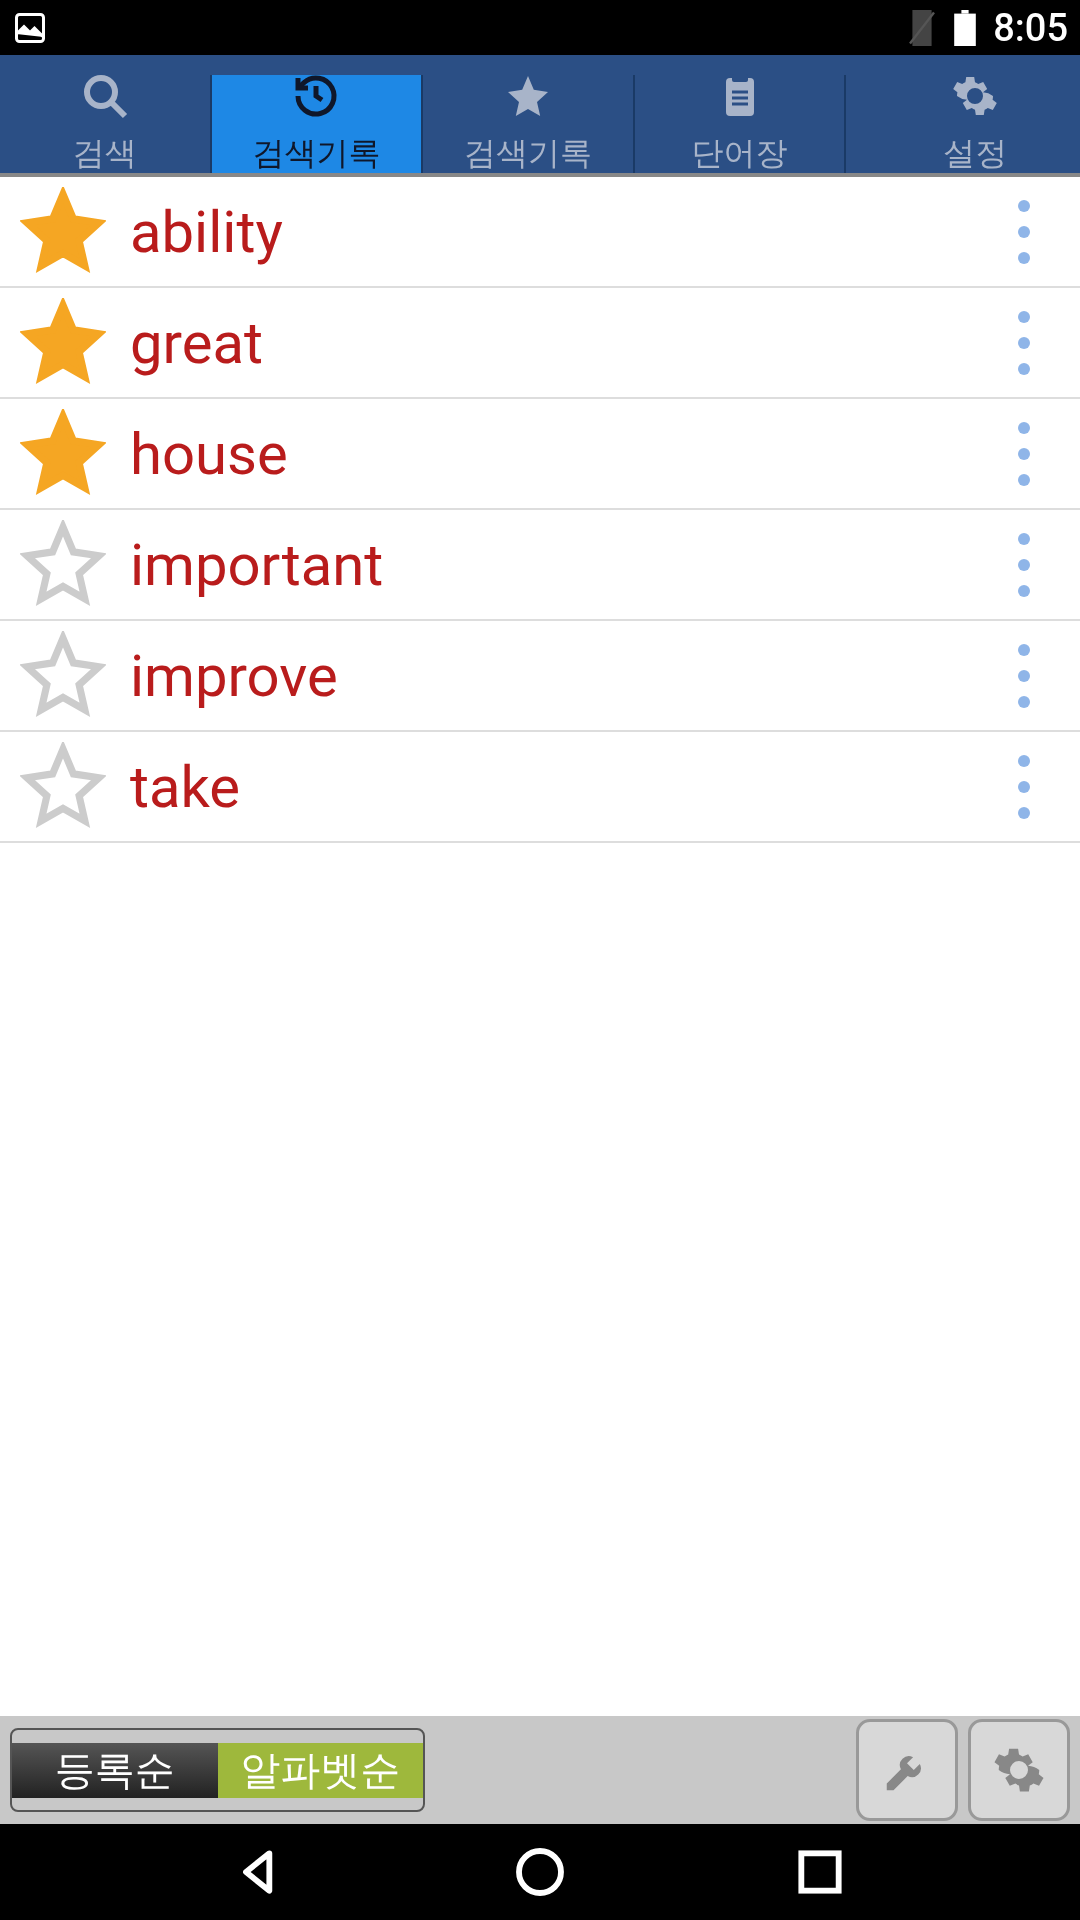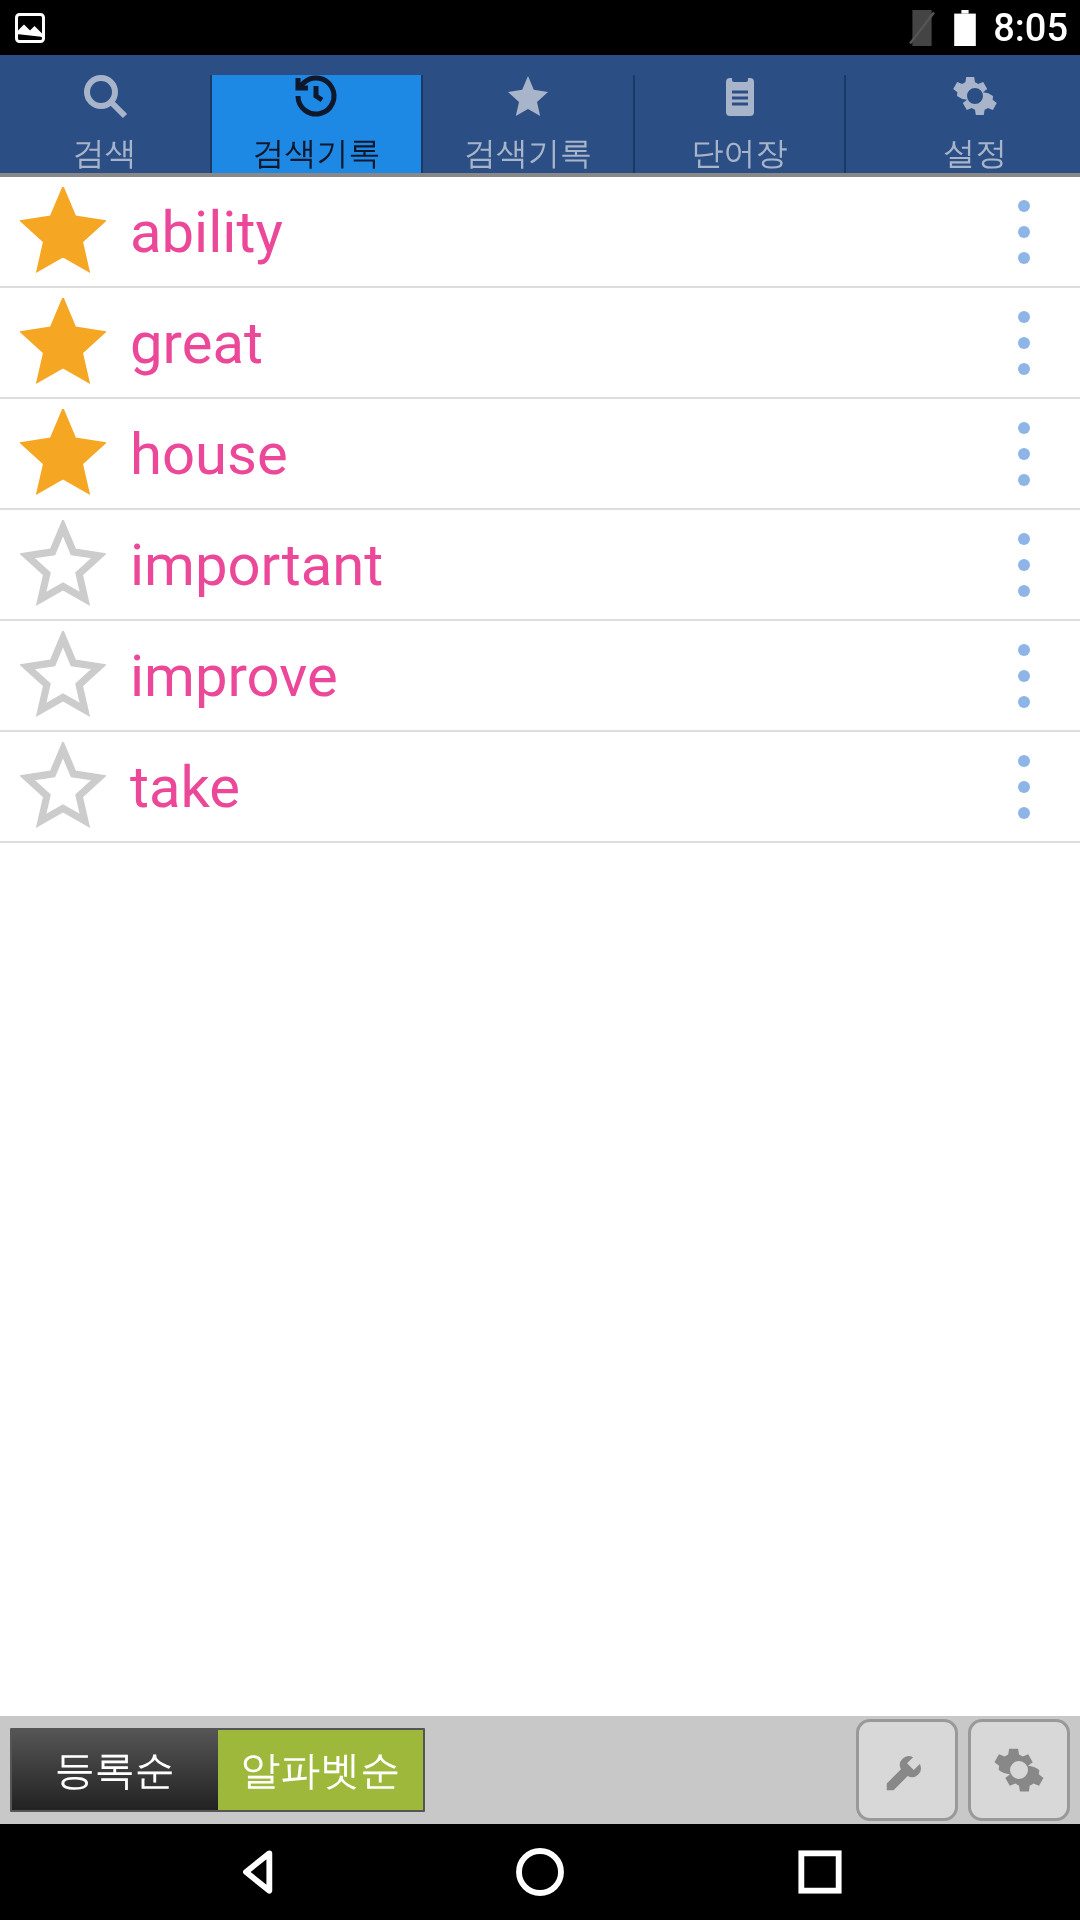--- a/index.html
+++ b/index.html
@@ -62,21 +62,21 @@
       padding: 0 20px;
       position: relative;
     }
     .star-icon {
       width: 86px;
       height: 86px;
       margin-right: 24px;
     }
     .word-text {
       font-size: 58px;
-      color: #ec4899;
+      color: #b91c1c;
       flex: 1;
     }
     .dots-menu {
       display: flex;
       flex-direction: column;
       gap: 14px;
       padding-right: 30px;
     }
     .dot {
       width: 12px;
@@ -95,22 +95,23 @@
       align-items: center;
       padding: 10px;
       gap: 10px;
     }
     .sort-buttons {
       display: flex;
       flex: 1;
       max-width: 720px;
       height: 84px;
       border: 2px solid #555;
-      border-radius: 1px;
+      border-radius: 8px;
       overflow: hidden;
+      align-items: center;
     }
     .sort-btn {
       flex: 1;
       display: flex;
       align-items: center;
       justify-content: center;
       font-size: 40px;
       color: #fff;
     }
     .sort-btn.inactive {

